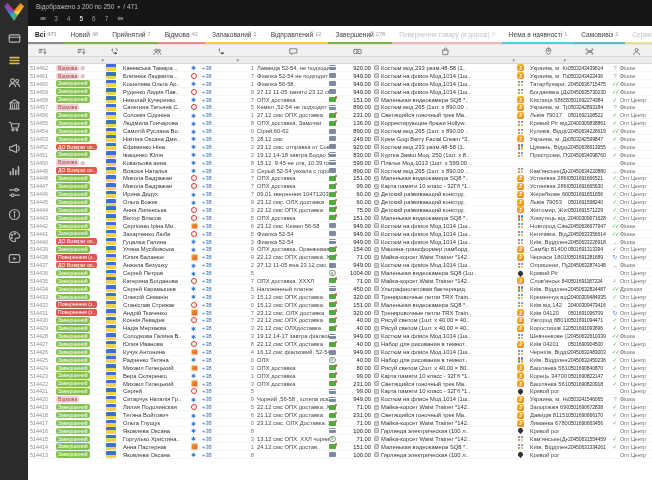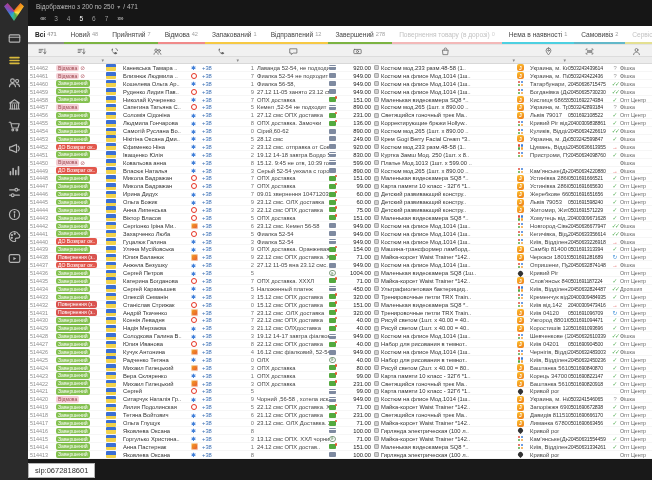--- a/index.html
+++ b/index.html
@@ -1859,17 +1859,14 @@
           </div>
           <div class="c c-car" style="width: 11px;">
             <span class="car car-pin"></span>
           </div>
           <div class="c c-addr" style="width: 40px;">Кривой рог</div>
           <div class="c c-ttn" style="width: 42px;"></div>
           <div class="c ts" style="width: 10px;"></div>
           <div class="c c-site" style="width: 32px; flex: 1 1 0%;">Опт Центр</div>
         </div>
       </div>
-    <div class="bottombar">
-      <div class="sip">sip:0672818601</div>
-    </div>
   </div>
 </div>
 
 </body></html>

